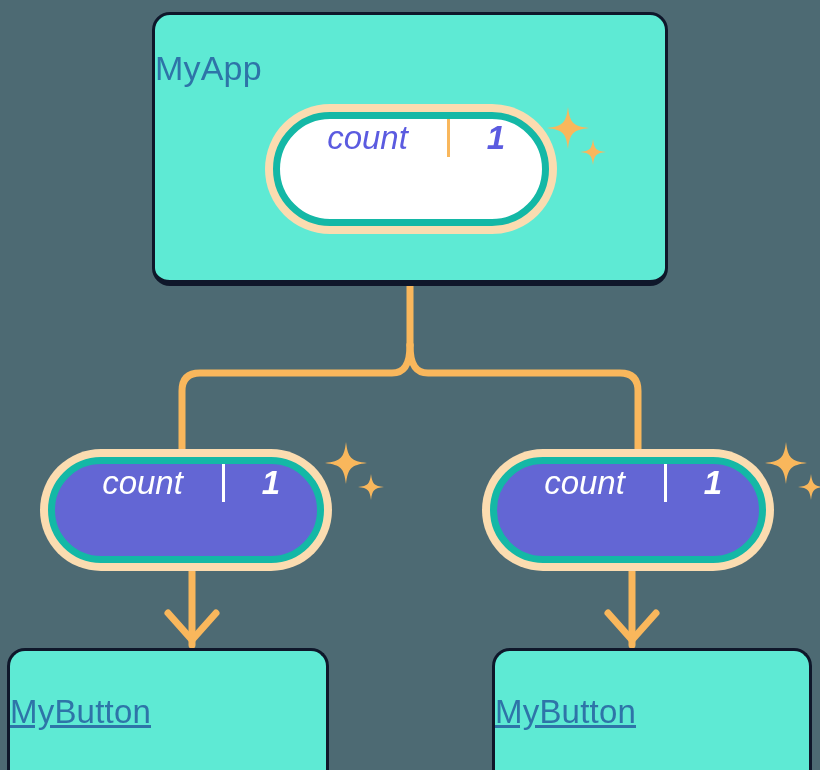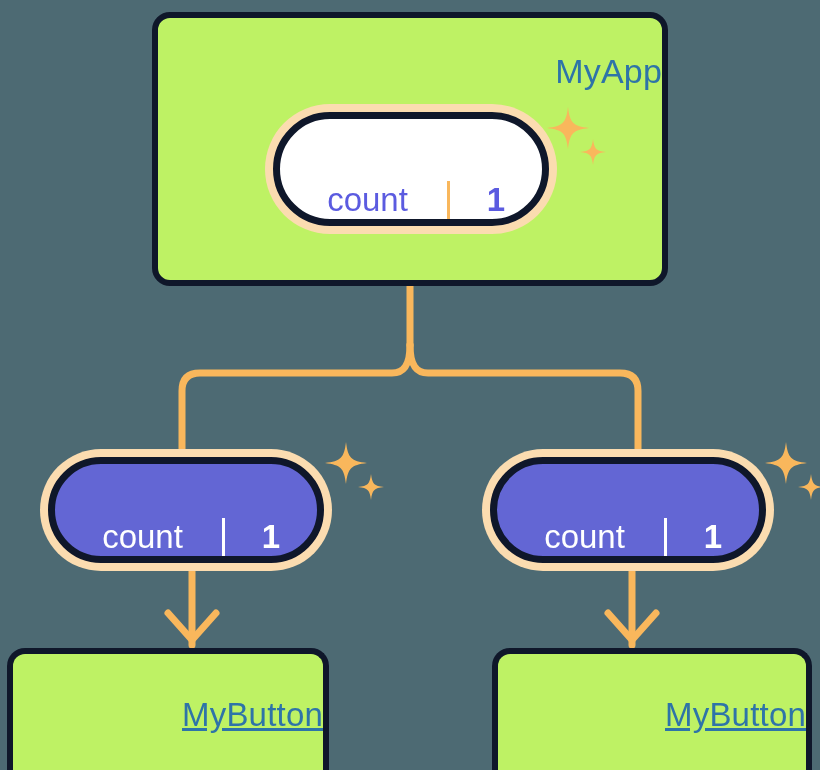--- a/index.html
+++ b/index.html
@@ -28,28 +28,28 @@
     left: 0; top: 0;
     width: 820px;
     height: 770px;
     z-index: 1;
     pointer-events: none;
   }
 
   
   .card {
     position: absolute;
-    background: #bef264;
-    border: 6px solid #0f172a;
+    background: #5eead4;
+    border: 3px solid #0f172a;
     border-radius: 18px;
     box-sizing: border-box;
     z-index: 3;
     display: flex;
     flex-direction: column;
-    align-items: flex-end;
+    align-items: flex-start;
   }
   .card-title {
     color: #2e74a8;
     font-size: 34px;
     font-weight: 500;
     letter-spacing: 0.2px;
     white-space: nowrap;
   }
 
   #app-card {
@@ -89,24 +89,25 @@
 
   
   .pill-wrap {
     position: absolute;
     z-index: 4;
   }
   .pill {
     position: relative;
     box-sizing: border-box;
     display: flex;
-    align-items: flex-end;
+    align-items: flex-start;
     border-radius: 999px;
-    border: 7px solid #0f172a;
+    border: 7px solid #14b8a6;
     box-shadow: 0 0 0 8px #fbdcb0;
+    font-style: italic;
   }
   .pill-key, .pill-val {
     display: flex;
     align-items: center;
     justify-content: center;
     box-sizing: border-box;
     font-size: 33px;
     font-weight: 500;
     white-space: nowrap;
   }

